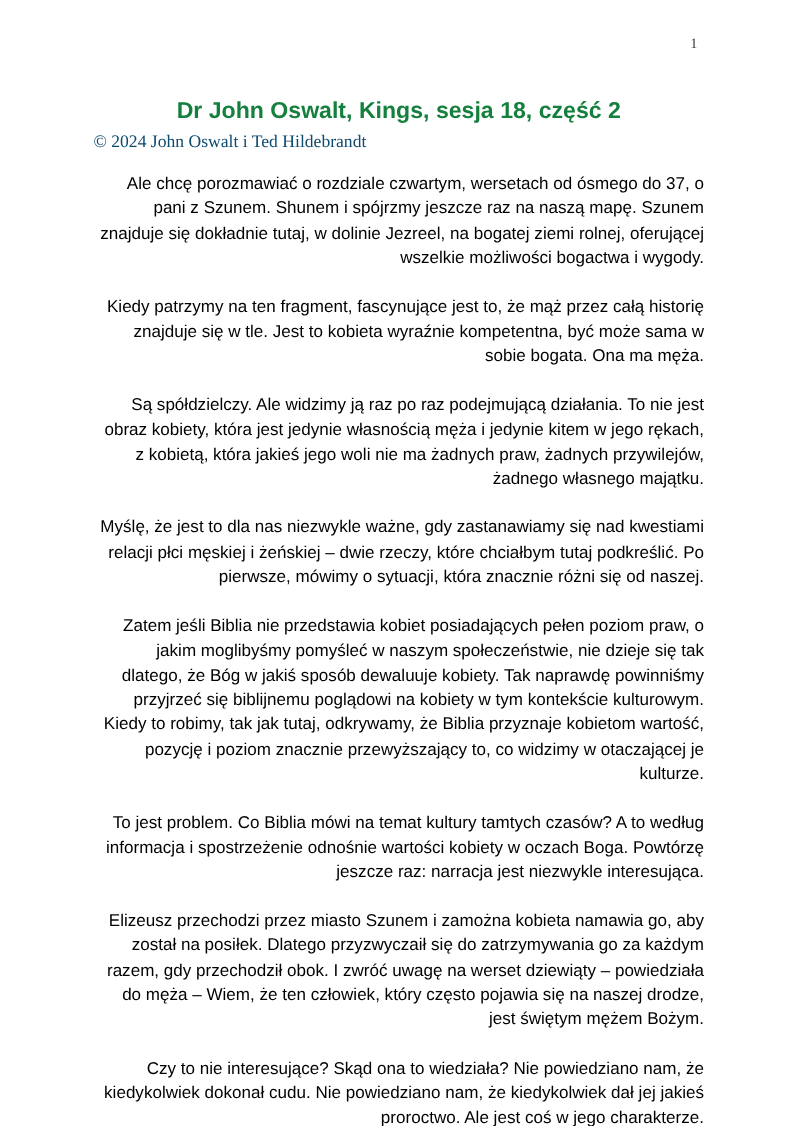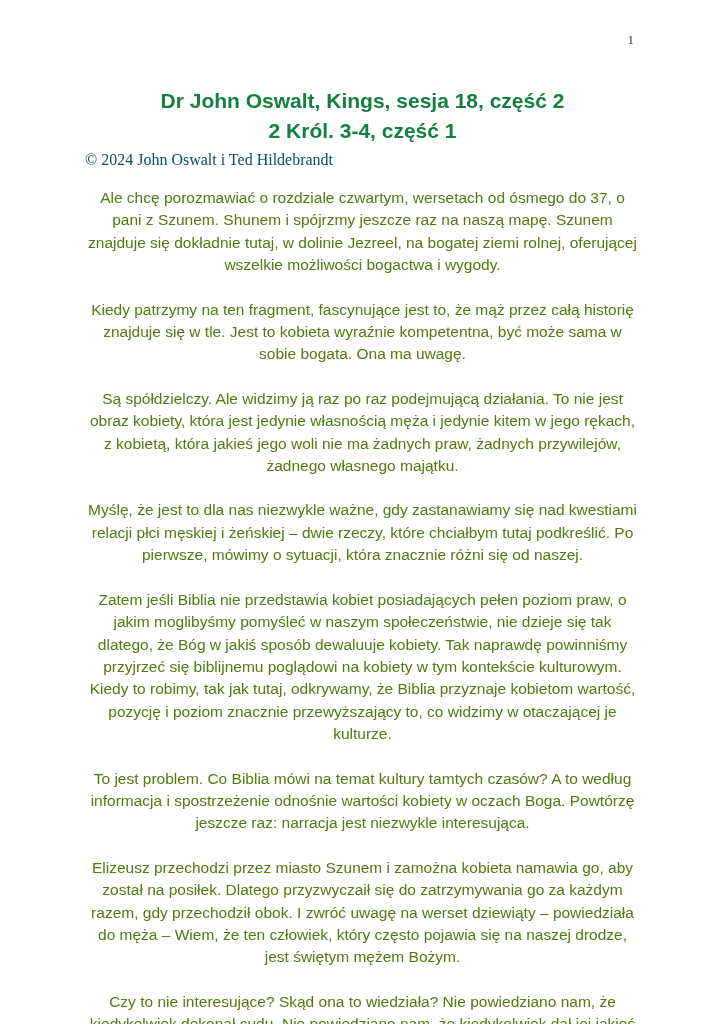--- a/index.html
+++ b/index.html
@@ -44,41 +44,40 @@
     color: #0c4a6e;
     margin-top: 3px;
   }
   .body-text {
     margin-top: 13px;
   }
   .body-text p {
     font-family: "Liberation Sans", sans-serif;
     font-size: 15.5px;
     line-height: 22.4px;
-    color: #4d7c0f;
+    color: #000000;
     margin: 16px 0 22px 0;
-    text-align: center;
+    text-align: right;
   }
 </style>
 </head>
 <body>
 
 <div class="page">
   <div class="page-number">1</div>
 
   <div class="title-block">
     <div class="title-line">Dr John Oswalt, Kings, sesja 18, część 2</div>
-    <div class="title-line">2 Król. 3-4, część 1</div>
   </div>
 
   <div class="copyright">© 2024 John Oswalt i Ted Hildebrandt</div>
 
   <div class="body-text">
       <p>Ale chcę porozmawiać o rozdziale czwartym, wersetach od ósmego do 37, o pani z Szunem. Shunem i spójrzmy jeszcze raz na naszą mapę. Szunem znajduje się dokładnie tutaj, w dolinie Jezreel, na bogatej ziemi rolnej, oferującej wszelkie możliwości bogactwa i wygody.</p>
-      <p>Kiedy patrzymy na ten fragment, fascynujące jest to, że mąż przez całą historię znajduje się w tle. Jest to kobieta wyraźnie kompetentna, być może sama w sobie bogata. Ona ma uwagę.</p>
+      <p>Kiedy patrzymy na ten fragment, fascynujące jest to, że mąż przez całą historię znajduje się w tle. Jest to kobieta wyraźnie kompetentna, być może sama w sobie bogata. Ona ma męża.</p>
       <p>Są spółdzielczy. Ale widzimy ją raz po raz podejmującą działania. To nie jest obraz kobiety, która jest jedynie własnością męża i jedynie kitem w jego rękach, z kobietą, która jakieś jego woli nie ma żadnych praw, żadnych przywilejów, żadnego własnego majątku.</p>
       <p>Myślę, że jest to dla nas niezwykle ważne, gdy zastanawiamy się nad kwestiami relacji płci męskiej i żeńskiej – dwie rzeczy, które chciałbym tutaj podkreślić. Po pierwsze, mówimy o sytuacji, która znacznie różni się od naszej.</p>
       <p>Zatem jeśli Biblia nie przedstawia kobiet posiadających pełen poziom praw, o jakim moglibyśmy pomyśleć w naszym społeczeństwie, nie dzieje się tak dlatego, że Bóg w jakiś sposób dewaluuje kobiety. Tak naprawdę powinniśmy przyjrzeć się biblijnemu poglądowi na kobiety w tym kontekście kulturowym. Kiedy to robimy, tak jak tutaj, odkrywamy, że Biblia przyznaje kobietom wartość, pozycję i poziom znacznie przewyższający to, co widzimy w otaczającej je kulturze.</p>
       <p>To jest problem. Co Biblia mówi na temat kultury tamtych czasów? A to według informacja i spostrzeżenie odnośnie wartości kobiety w oczach Boga. Powtórzę jeszcze raz: narracja jest niezwykle interesująca.</p>
       <p>Elizeusz przechodzi przez miasto Szunem i zamożna kobieta namawia go, aby został na posiłek. Dlatego przyzwyczaił się do zatrzymywania go za każdym razem, gdy przechodził obok. I zwróć uwagę na werset dziewiąty – powiedziała do męża – Wiem, że ten człowiek, który często pojawia się na naszej drodze, jest świętym mężem Bożym.</p>
       <p>Czy to nie interesujące? Skąd ona to wiedziała? Nie powiedziano nam, że kiedykolwiek dokonał cudu. Nie powiedziano nam, że kiedykolwiek dał jej jakieś proroctwo. Ale jest coś w jego charakterze.</p>
     </div>
 </div>
 
 </body></html>

